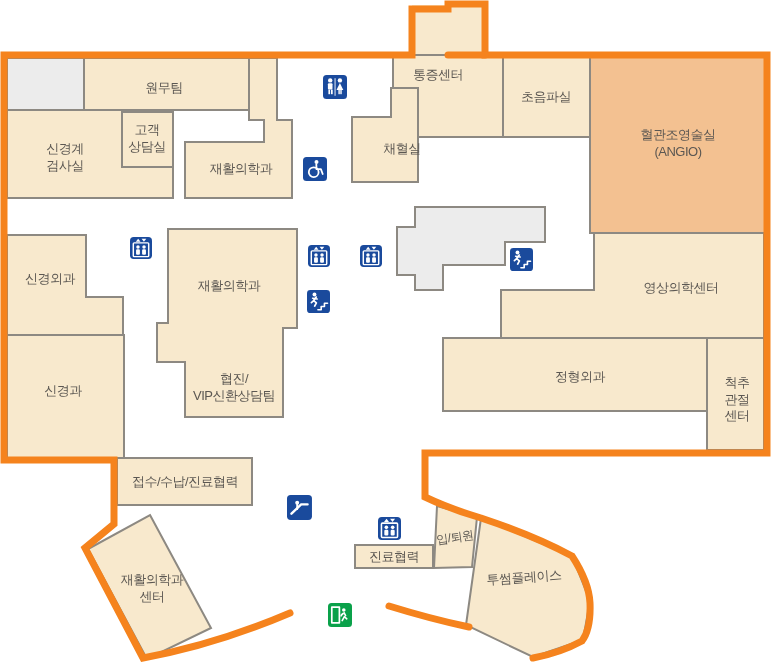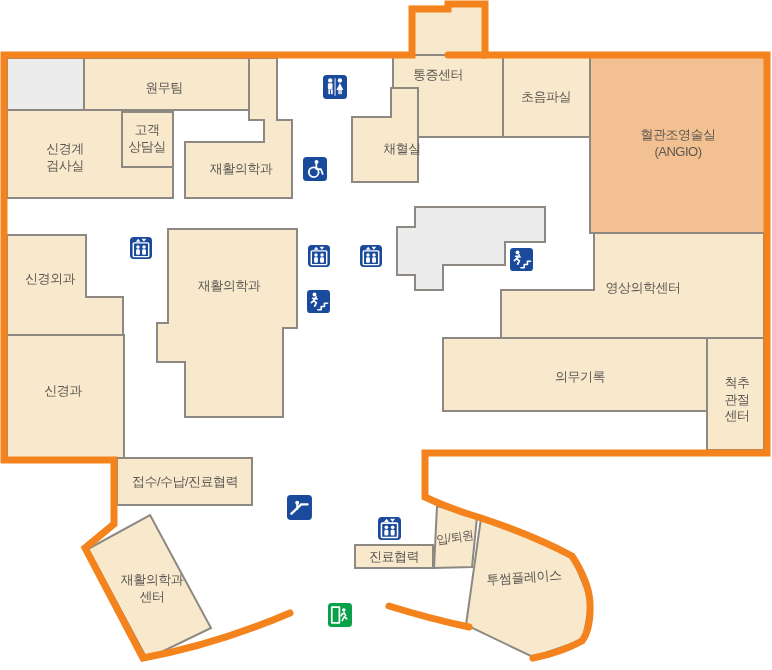--- a/index.html
+++ b/index.html
@@ -171,22 +171,24 @@
 상담실</div>
   <div class="lbl" style="left:241px;top:169px">재활의학과</div>
   <div class="lbl" style="left:402px;top:149px">채혈실</div>
   <div class="lbl" style="left:438px;top:75px">통증센터</div>
   <div class="lbl" style="left:546px;top:97px">초음파실</div>
   <div class="lbl" style="left:678px;top:144px">혈관조영술실
 (ANGIO)</div>
   <div class="lbl" style="left:50px;top:279px">신경외과</div>
   <div class="lbl" style="left:229px;top:286px">재활의학과</div>
   <div class="lbl" style="left:63px;top:391px">신경과</div>
-  <div class="lbl" style="left:643px;top:288px">영상의학센터</div>
-  <div class="lbl" style="left:580px;top:377px">의무기록</div>
+  <div class="lbl" style="left:234px;top:388px">협진/
+VIP신환상담팀</div>
+  <div class="lbl" style="left:681px;top:288px">영상의학센터</div>
+  <div class="lbl" style="left:580px;top:377px">정형외과</div>
   <div class="lbl" style="left:737px;top:400px">척추
 관절
 센터</div>
   <div class="lbl" style="left:185px;top:482px">접수/수납/진료협력</div>
   <div class="lbl" style="left:152px;top:589px">재활의학과
 센터</div>
   <div class="lbl" style="left:394px;top:557px">진료협력</div>
   <div class="lbl lbl--tilt8" style="left:455px;top:538px;font-size:12px">입/퇴원</div>
   <div class="lbl lbl--tilt4" style="left:524px;top:578px">투썸플레이스</div>
 </div>

